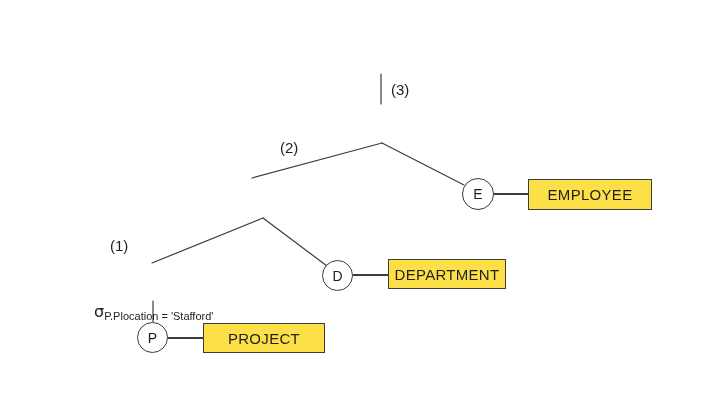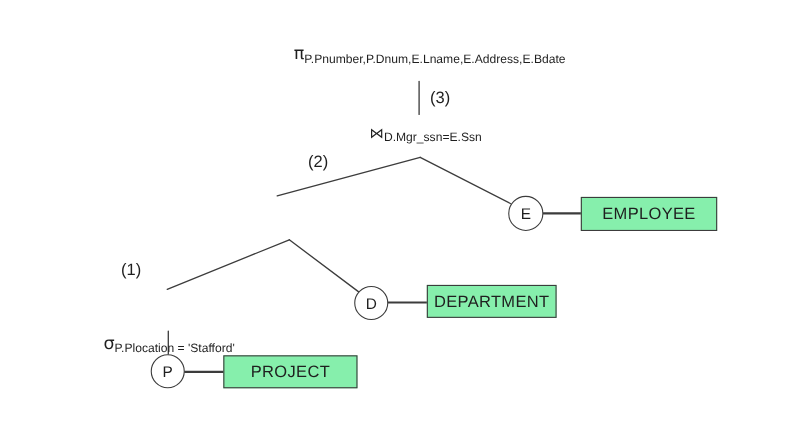--- a/index.html
+++ b/index.html
@@ -61,21 +61,21 @@
     align-items: center;
     justify-content: center;
     font-size: 14px;
     z-index: 2;
   }
 
   .rel-box {
     position: absolute;
     box-sizing: border-box;
     border: 1.6px solid #3c3c3c;
-    background: #86efac;
+    background: #fde047;
     display: flex;
     align-items: center;
     justify-content: center;
     font-size: 15px;
     letter-spacing: 0.3px;
     z-index: 2;
   }
 </style>
 </head>
 <body>
@@ -87,29 +87,23 @@
     <line x1="382" y1="143" x2="252" y2="178"></line>
     <line x1="382" y1="143" x2="464" y2="185"></line>
     <line x1="263" y1="218" x2="152" y2="263"></line>
     <line x1="263" y1="218" x2="327" y2="266"></line>
     <line x1="153" y1="301" x2="153" y2="322"></line>
     <line class="connector" x1="494" y1="194" x2="529" y2="194"></line>
     <line class="connector" x1="353" y1="275" x2="389" y2="275"></line>
     <line class="connector" x1="168" y1="338" x2="204" y2="338"></line>
   </svg>
 
-  <div class="op" style="left:267px; top:39px;">
-    <span class="sym sym-pi">π</span><span class="sub">P.Pnumber,P.Dnum,E.Lname,E.Address,E.Bdate</span>
-  </div>
 
   <div class="step" style="left:391px; top:81px;">(3)</div>
 
-  <div class="op" style="left:336px; top:112px;">
-    <span class="sym sym-join">⋈</span><span class="sub">D.Mgr_ssn=E.Ssn</span>
-  </div>
 
   <div class="step" style="left:280px; top:139px;">(2)</div>
 
 
   <div class="step" style="left:110px; top:237px;">(1)</div>
 
   <div class="op" style="left:94px; top:266px;margin-top:36px;">
     <span class="sym sym-sigma">σ</span><span class="sub">P.Plocation = 'Stafford'</span>
   </div>
 

